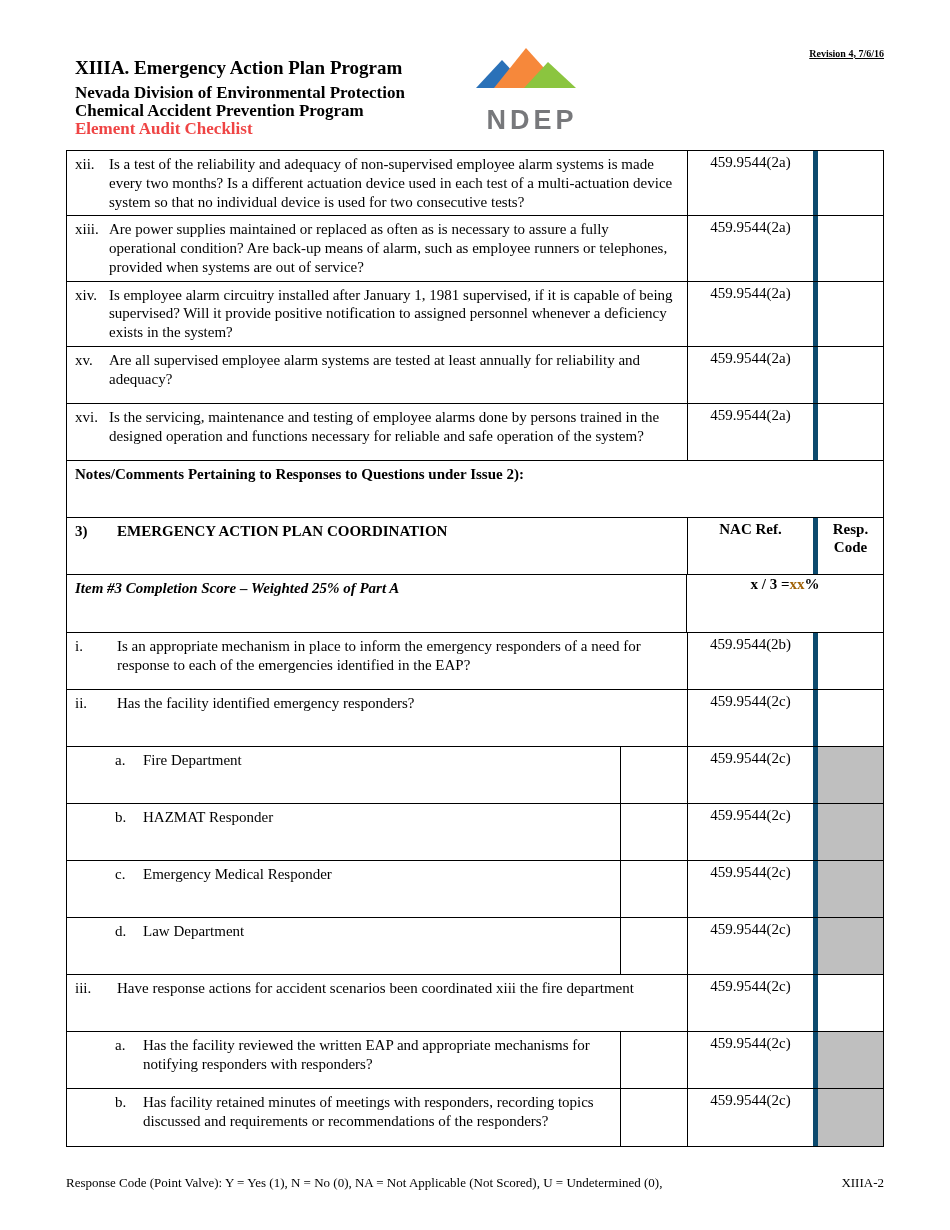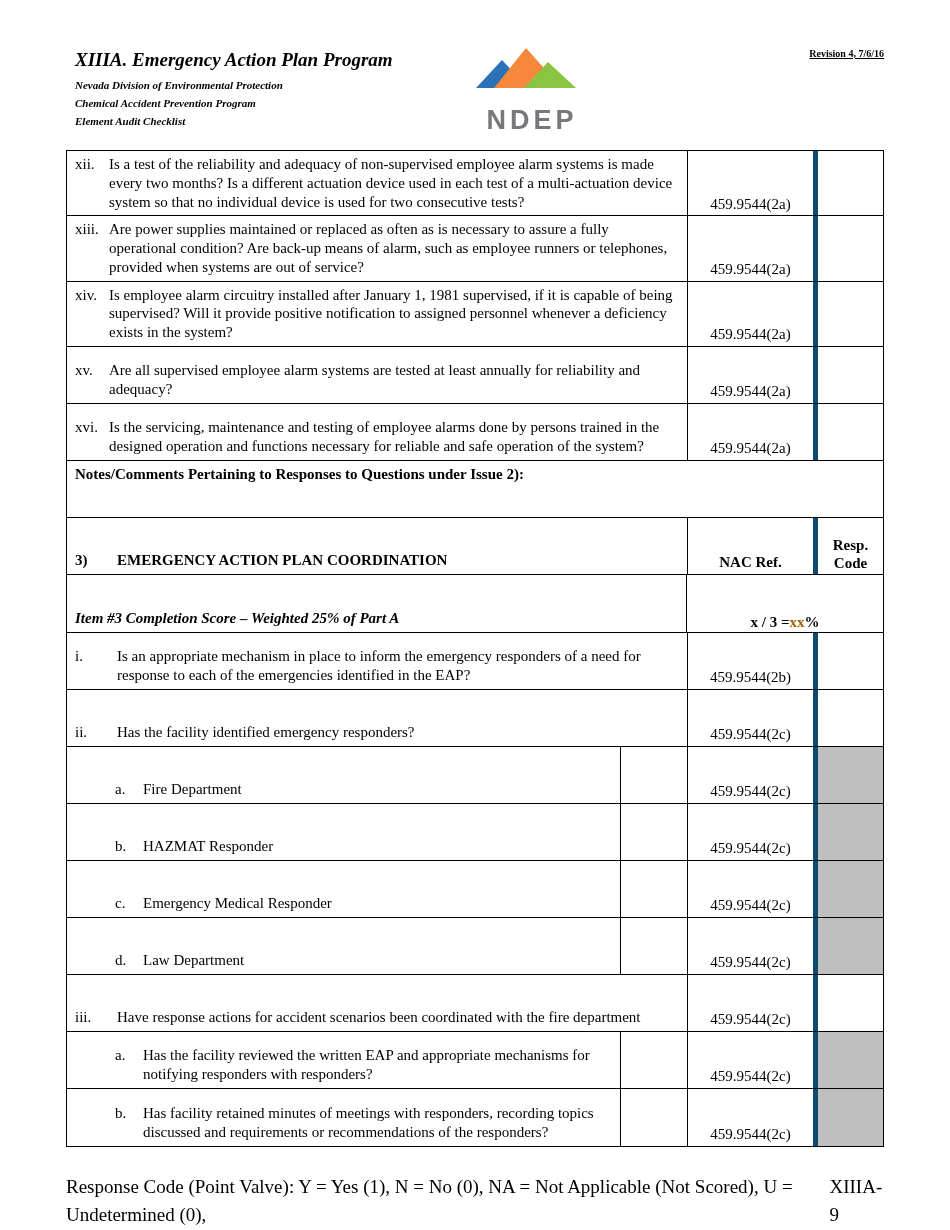--- a/index.html
+++ b/index.html
@@ -7,38 +7,38 @@
   body {
     width:950px; height:1230px;
     font-family:"Liberation Serif", serif;
     color:#000;
     position:relative;
   }
   .page { width:950px; height:1230px; padding:44px 66px 0 66px; overflow:hidden; }
 
   
   .header { position:relative; height:106px; }
-  .header-left { position:absolute; left:9px; top:4px;font-style:italic; }
+  .header-left { position:absolute; left:9px; top:12px; }
   .h-title { font-size:19px; font-weight:bold; margin-bottom:4px; }
-  .h-sub { font-size:11px; font-weight:bold; line-height:18px; }
-  .h-red { color:#000000; }
+  .h-sub { font-size:17px; font-weight:bold; line-height:18px; }
+  .h-red { color:#ef4444; }
   .logo { position:absolute; left:396px; top:0; width:140px; text-align:center; }
   .logo svg { display:block; margin:0 auto; }
   .logo-text {
     font-family:"Liberation Sans", sans-serif;
     font-weight:bold; font-size:27px; letter-spacing:4px;
     color:#77787B; margin-top:12px;
   }
   .revision { position:absolute; right:0; top:4px; font-size:10px; font-weight:bold;text-decoration:underline; }
 
   
   .audit-table { border:1.5px solid #000; width:818px; }
   .row { display:flex; align-items:stretch; border-bottom:1px solid #000; min-height:57px; }
   .row:last-child { border-bottom:none; }
-  .cell { display:flex; align-items:flex-end; }
+  .cell { display:flex; align-items:flex-start; }
   .q { flex:1; padding:4px 10px 4px 8px; }
   .q-inner { display:flex; width:100%; }
   .num { width:34px; flex:none; }
   .qtext { flex:1; }
   .nac { width:126px; flex:none; border-left:1px solid #000; justify-content:center; text-align:center; padding:2px; }
   .resp { width:70px; flex:none; border-left:5px solid #0c4a6e; justify-content:center; text-align:center; padding:2px; }
   .resp.gray { background:#BFBFBF; }
   .spacer { width:67px; flex:none; border-left:1px solid #000; }
   .q.main .num { width:42px; }
   .q.sub { padding-left:48px; }
@@ -49,21 +49,21 @@
   .bold { font-weight:bold; }
   .resp-header { white-space:pre-line; line-height:1.2; }
   .score-label { font-weight:bold; font-style:italic; }
   .merged { width:197px; flex:none; border-left:1px solid #000; justify-content:center; text-align:center; font-weight:bold; }
   .red { color:#a16207; }
   body, .audit-table { font-size:15px; line-height:1.25; }
 
   
   .footer {
     margin-top:26px; display:flex; justify-content:space-between;
-    align-items:flex-end; font-size:19px; line-height:1.5;
+    align-items:flex-end; font-size:13px; line-height:1.5;
   }
 </style>
 </head>
 <body>
 
 <div class="page">
 
   <div class="header">
     <div class="header-left">
       <div class="h-title">XIIIA. Emergency Action Plan Program</div>
@@ -231,21 +231,21 @@
       </div>
       <div class="cell spacer"></div>
       <div class="cell nac">459.9544(2c)</div>
       <div class="cell resp gray"></div>
     </div>
 
     <div class="row">
       <div class="cell q main">
         <div class="q-inner">
           <span class="num">iii.</span>
-          <span class="qtext">Have response actions for accident scenarios been coordinated with the fire department</span>
+          <span class="qtext">Have response actions for accident scenarios been coordinated xiii the fire department</span>
         </div>
       </div>
       <div class="cell nac">459.9544(2c)</div>
       <div class="cell resp"></div>
     </div>
 
     <div class="row">
       <div class="cell q sub">
         <div class="q-inner">
           <span class="num">a.</span>
@@ -268,16 +268,16 @@
       <div class="cell nac">459.9544(2c)</div>
       <div class="cell resp gray"></div>
     </div>
 
   </div>
 
   <div class="footer">
     <div class="footer-left">
       <div>Response Code (Point Valve): Y = Yes (1), N = No (0), NA = Not Applicable (Not Scored), U = Undetermined (0),</div>
     </div>
-    <div class="footer-page">XIIIA-9</div>
+    <div class="footer-page">XIIIA-2</div>
   </div>
 
 </div>
 
 </body></html>

